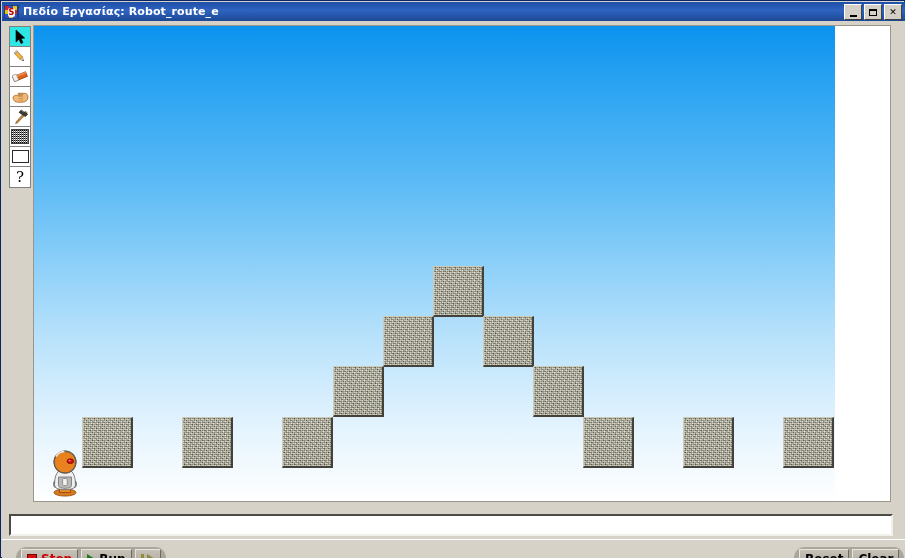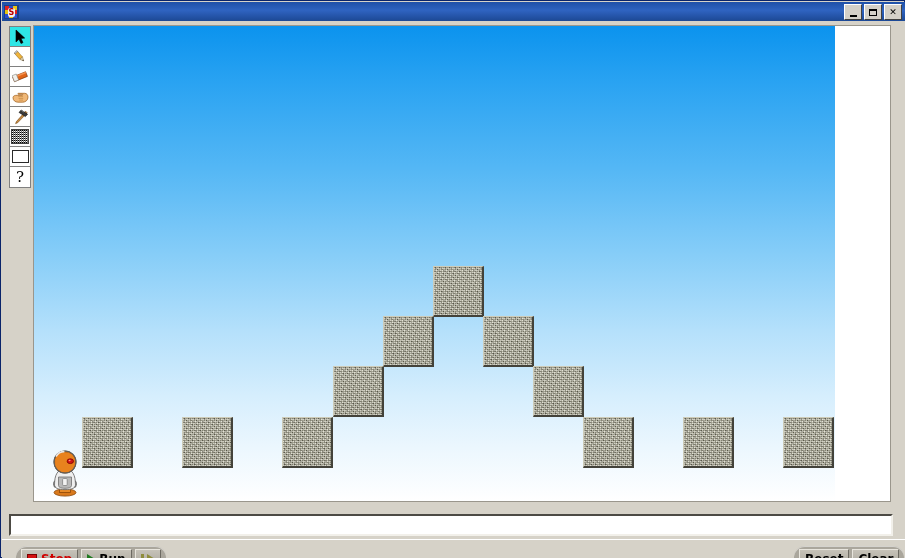--- a/index.html
+++ b/index.html
@@ -230,20 +230,21 @@
       <span class="px" style="left:5px;top:1px;width:4px;height:4px;background:#2a4fd0;"></span>
       <span class="px" style="left:9px;top:1px;width:4px;height:4px;background:#e8c410;"></span>
       <span class="px" style="left:1px;top:5px;width:4px;height:4px;background:#e8c410;"></span>
       <span class="px" style="left:9px;top:5px;width:4px;height:4px;background:#d22;"></span>
       <span class="px" style="left:1px;top:9px;width:4px;height:4px;background:#2a4fd0;"></span>
       <span class="px" style="left:5px;top:9px;width:4px;height:4px;background:#e8c410;"></span>
       <span class="px" style="left:9px;top:9px;width:4px;height:4px;background:#2a4fd0;"></span>
       <span class="px" style="left:4px;top:3px;width:7px;height:9px;background:#f2f2f2;border-radius:2px;"></span>
       <span class="px" style="left:4px;top:3px;width:7px;height:9px;color:#b00;font-size:8px;font-weight:bold;line-height:9px;text-align:center;font-family:'DejaVu Sans',sans-serif;">S</span>
     </div>
+    <span id="title-text">Πεδίο Εργασίας: Robot_route_e</span>
 
     <div id="window-buttons">
       <div class="win-btn min">
         <div class="g">
             <div class="bar"></div>
           </div>
       </div>
       <div class="win-btn max">
         <div class="g">
             <div class="box"></div>

